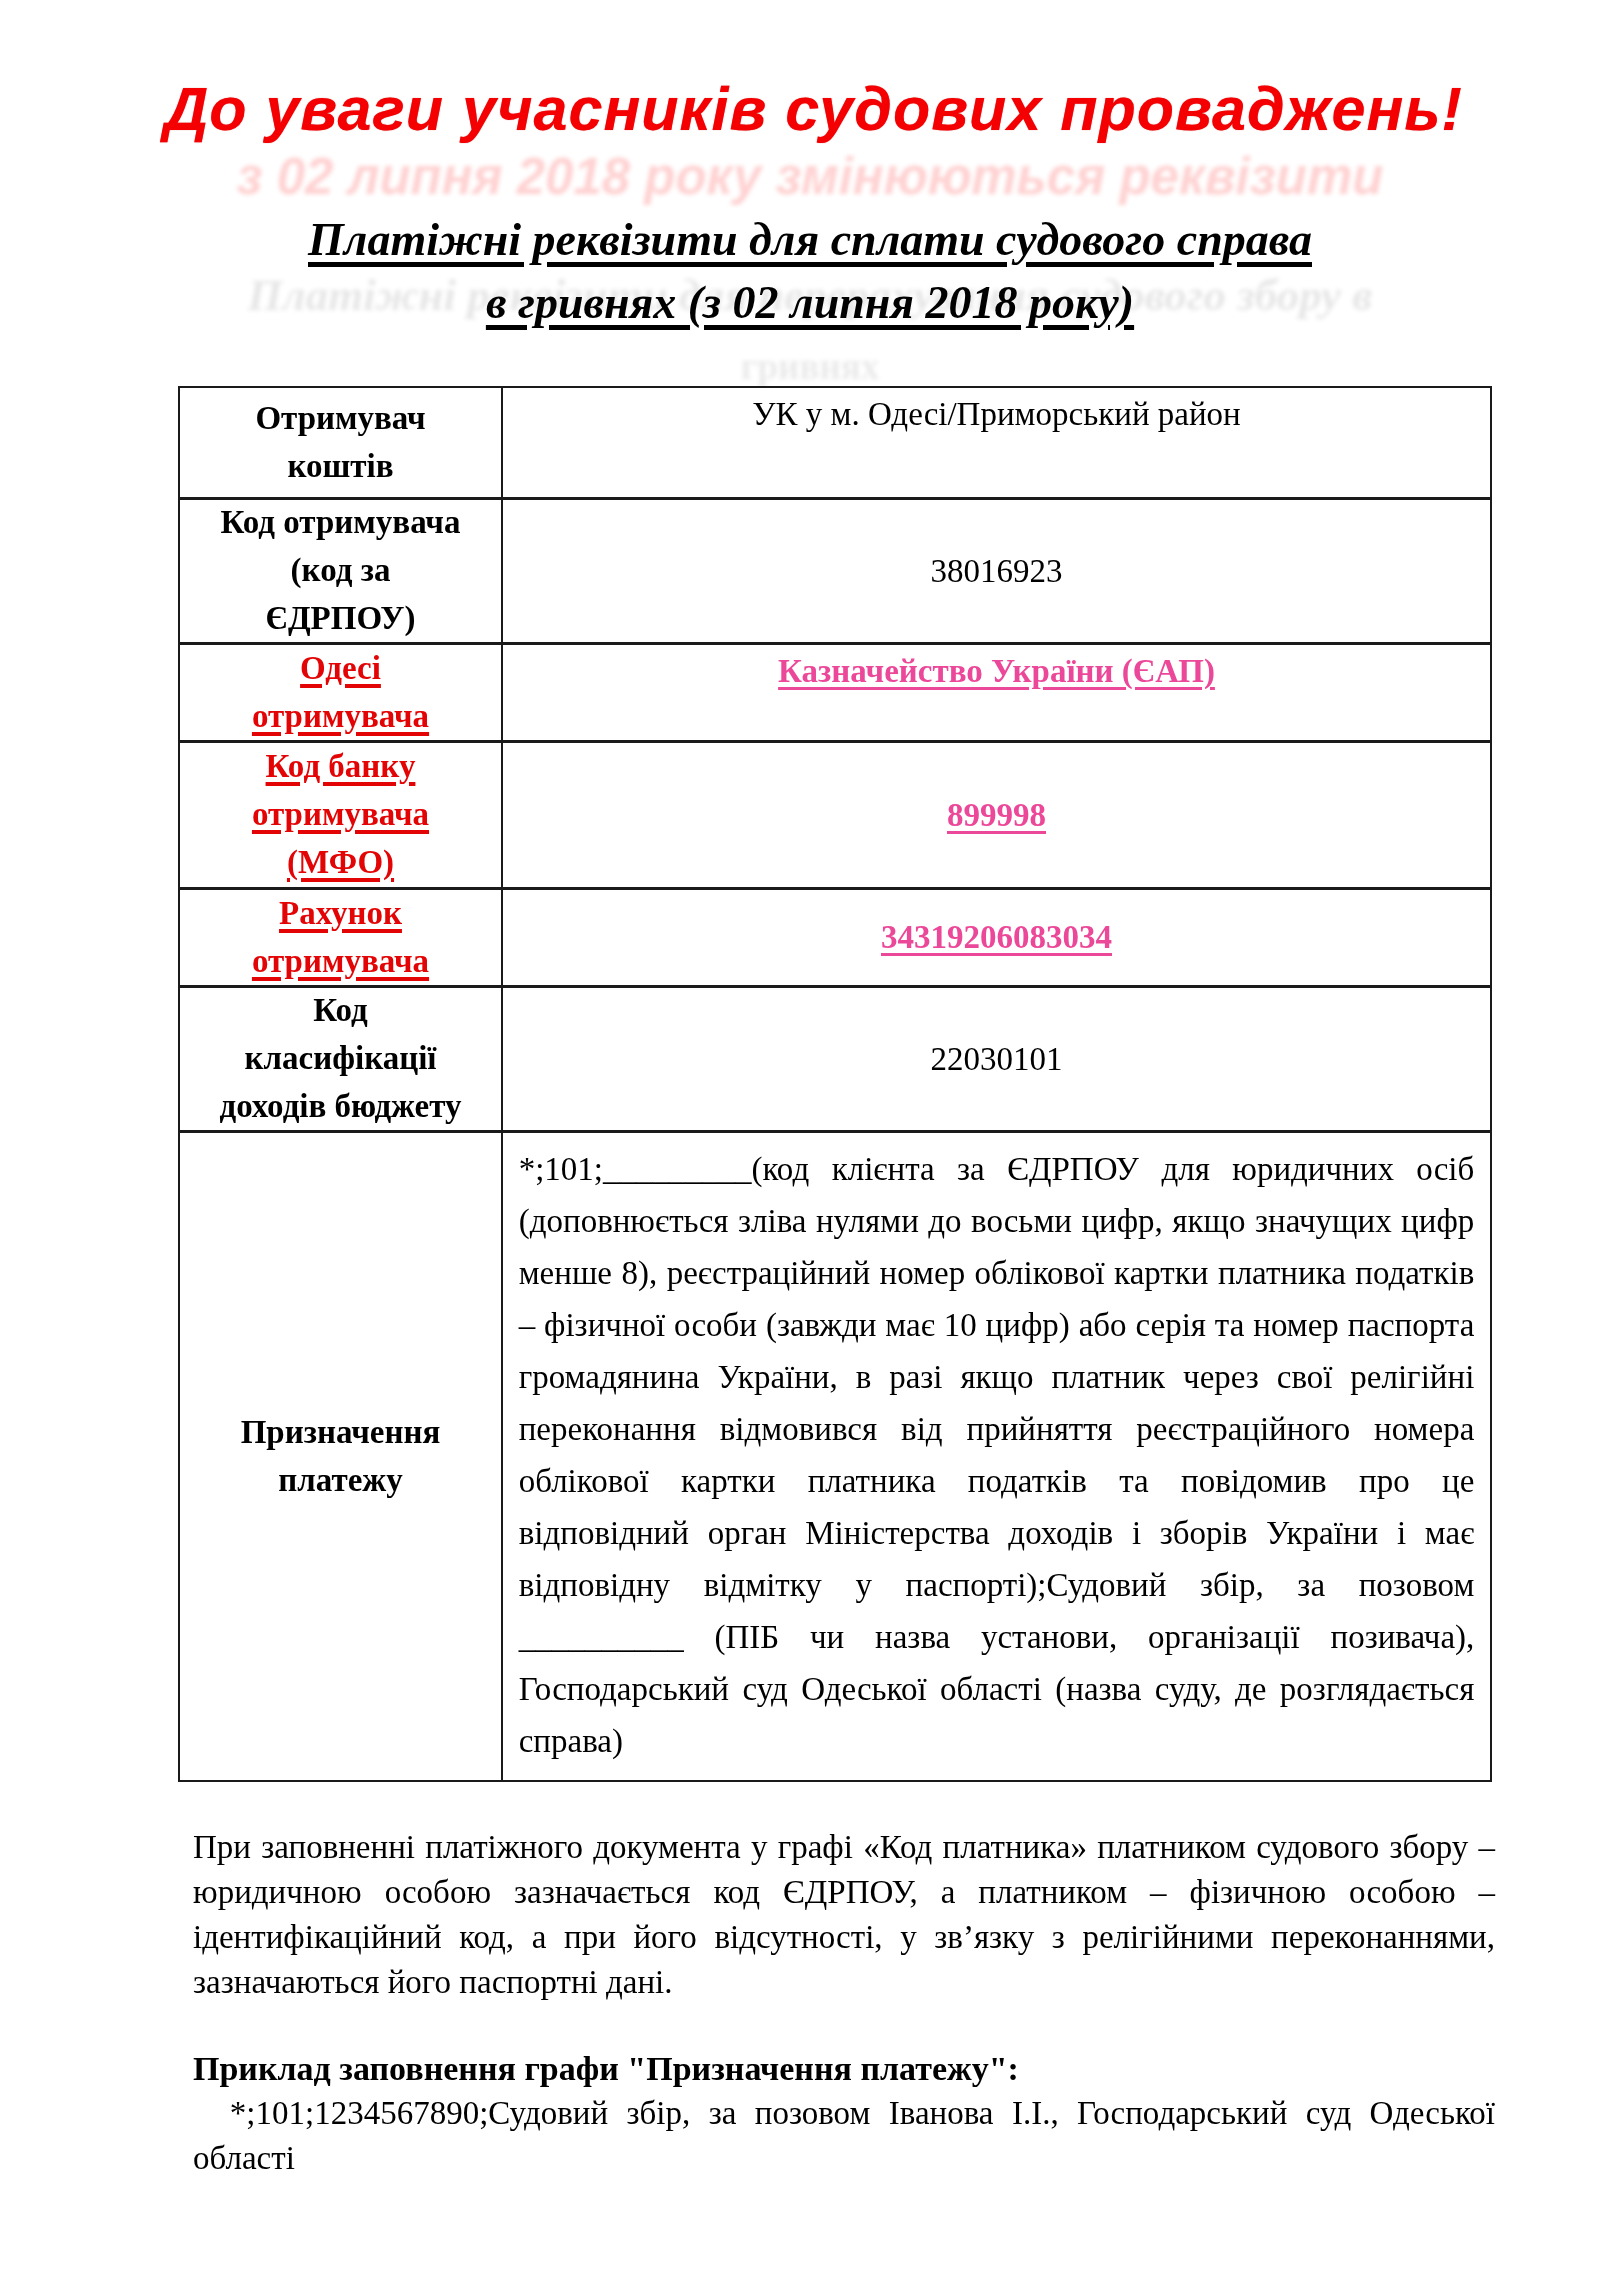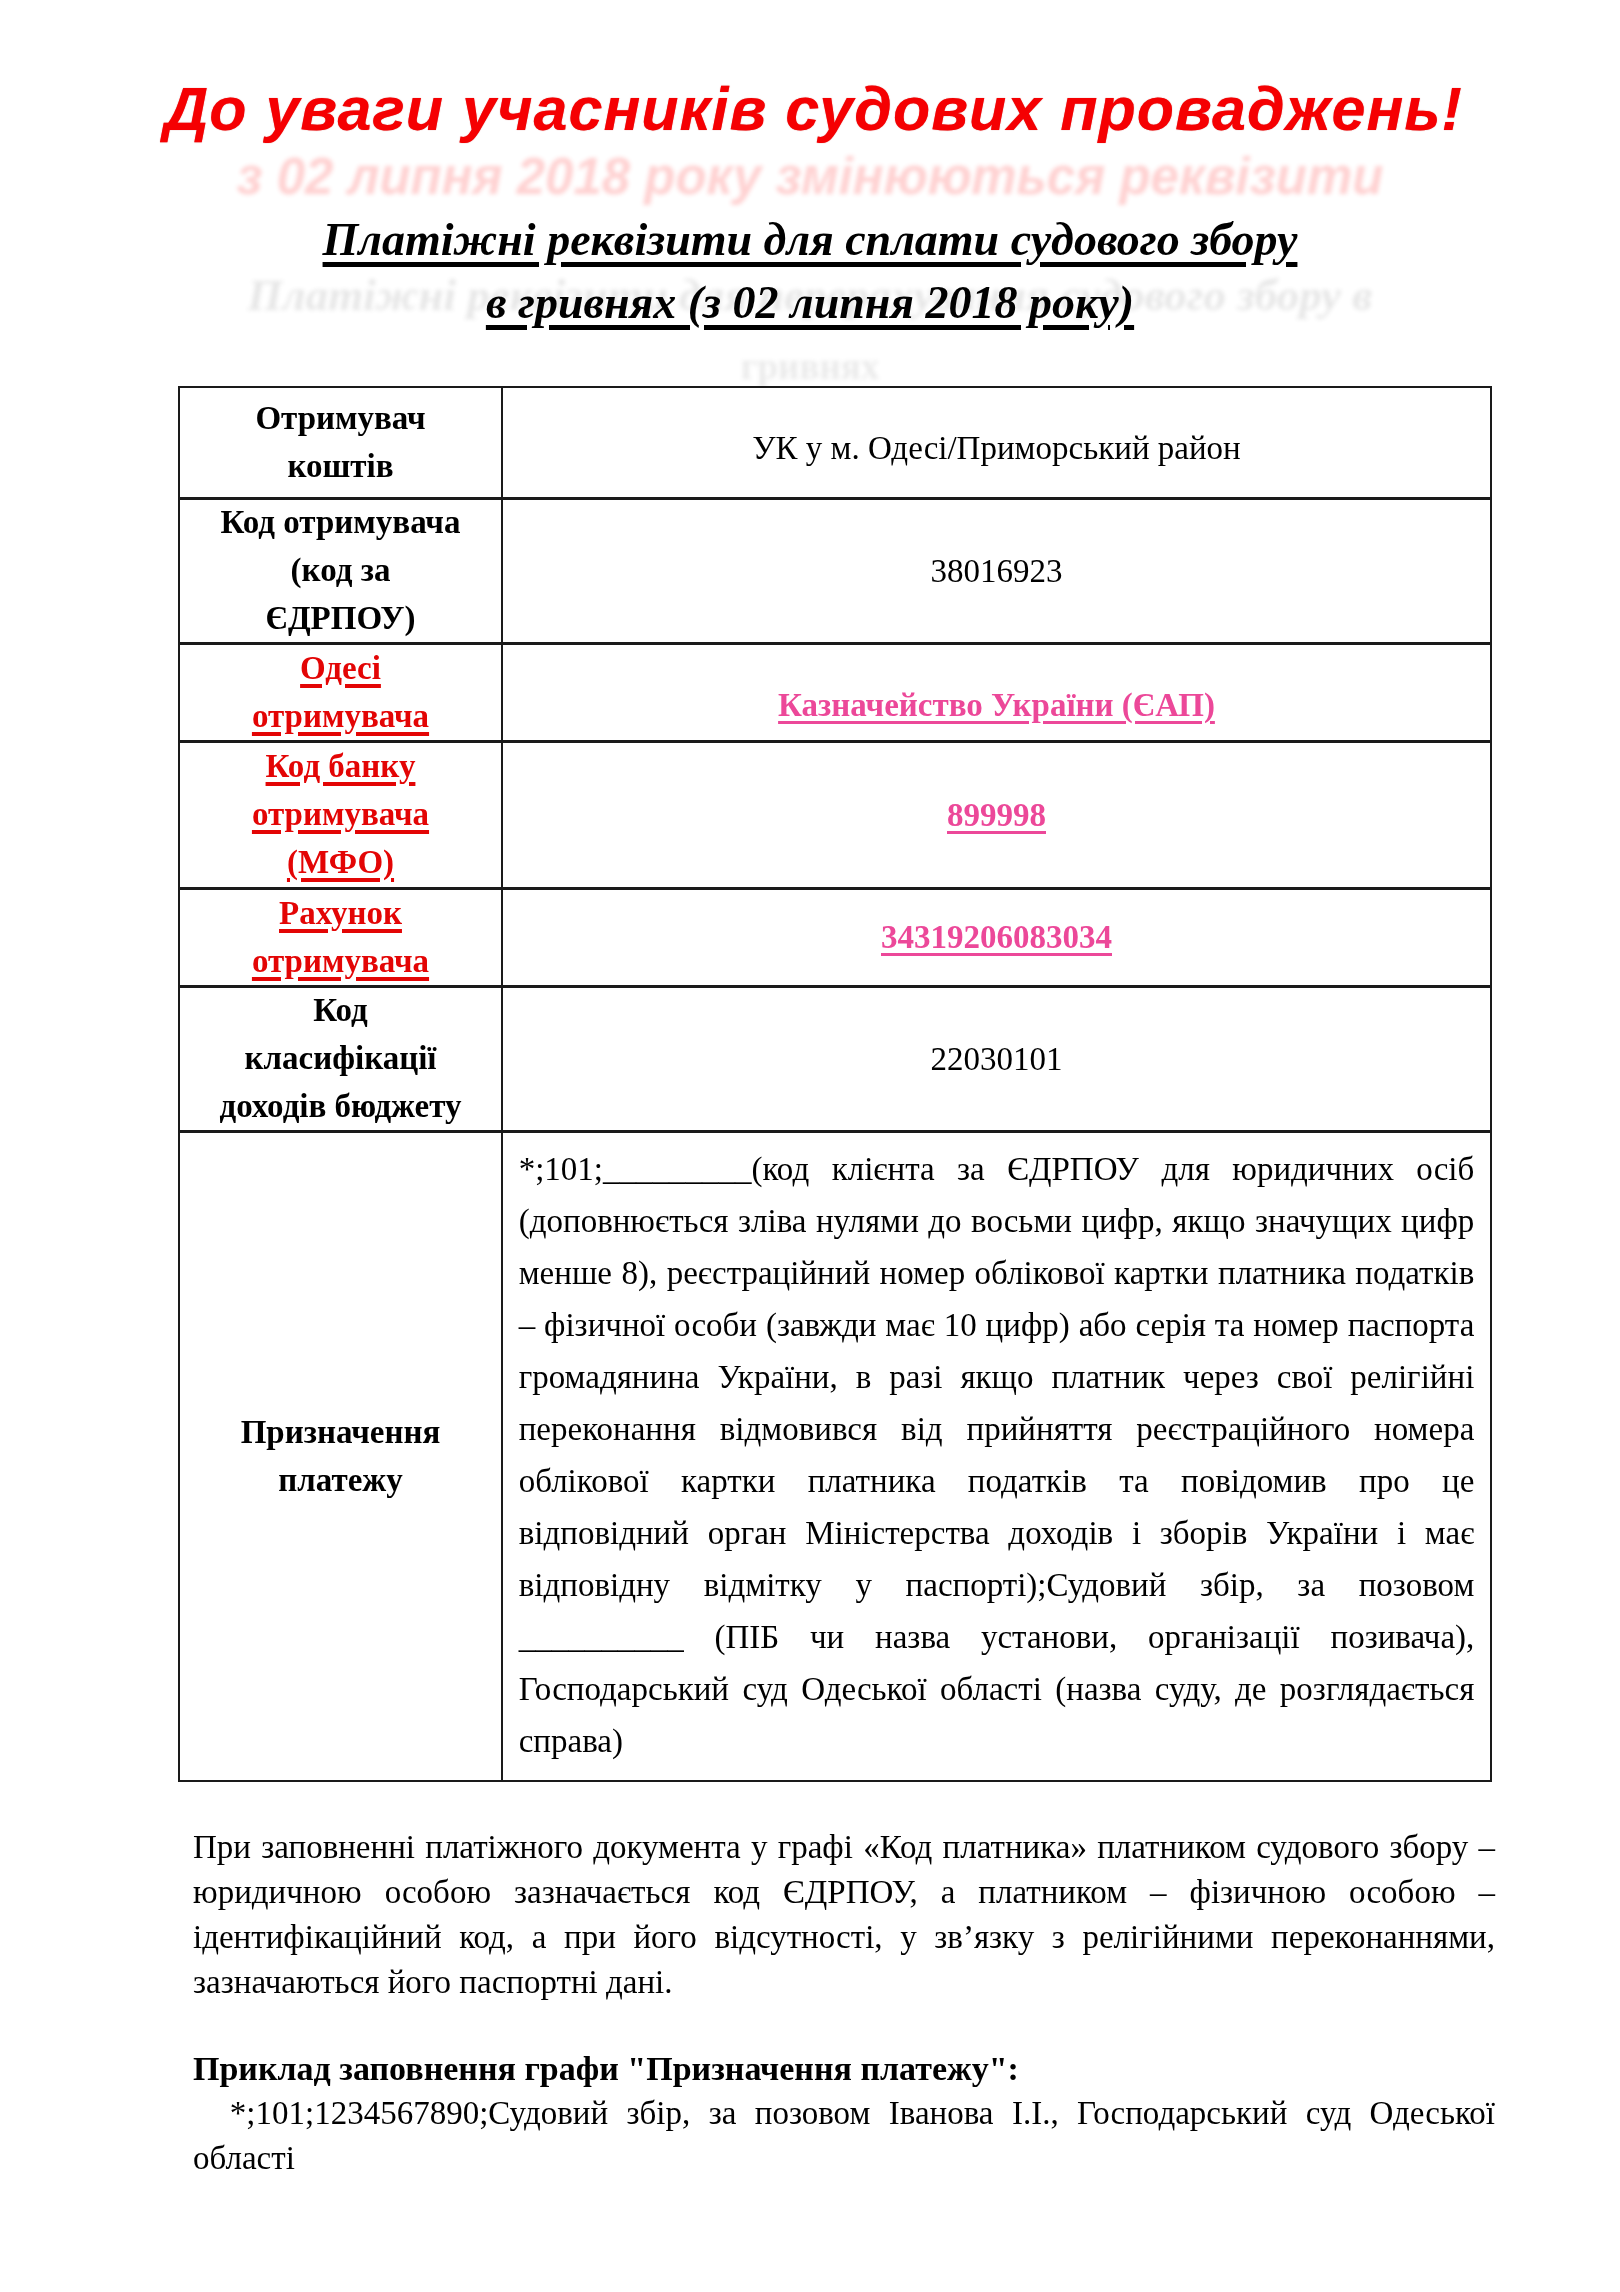--- a/index.html
+++ b/index.html
@@ -82,21 +82,21 @@
     line-height: 1.45;
     padding: 3.9px 7.8px;
   }
   .cell-value {
     flex: 1 1 auto;
     display: flex; justify-content: center;
     text-align: center;
     box-sizing: border-box;
     line-height: 1.4;
   }
-  .v-top    { align-items: flex-start; padding-top: 17px; margin-top: 20px; }
+  .v-top    { align-items: flex-start; padding-top: 3px; }
   .v-center { align-items: center; }
 
   .r1 { height: 112px; }
   .r2 { height: 145px; justify-content: center; }
   .r3 { height: 98px; }
   .r4 { height: 147px; }
   .r5 { height: 98px; }
   .r6 { height: 145px; }
 
   .red .cell-label {
@@ -147,21 +147,21 @@
 <div class="page">
 
   <div class="ghost ghost-1">з 02 липня 2018 року змінюються реквізити</div>
   <div class="ghost ghost-2">Платіжні реквізити для перерахування судового збору в</div>
   <div class="ghost ghost-3">гривнях</div>
 
   <div class="doc-title">До уваги учасників судових проваджень!</div>
 
   <div class="subtitle">
     <div>
-      <span class="u">Платіжні реквізити для сплати судового збору</span>
+      <span class="u">Платіжні реквізити для сплати судового справа</span>
     </div>
     <div>
       <span class="u">в гривнях (з 02 липня 2018 року)</span>
     </div>
   </div>
 
   <div class="req-table">
 
     <div class="row r1">
       <div class="cell-label">Отримувач

